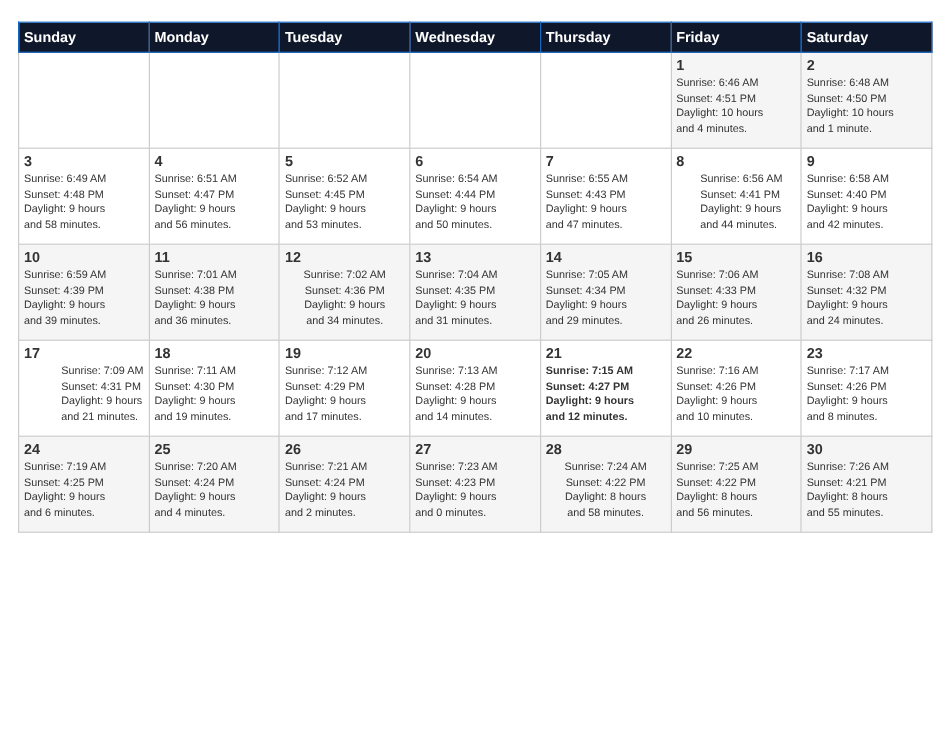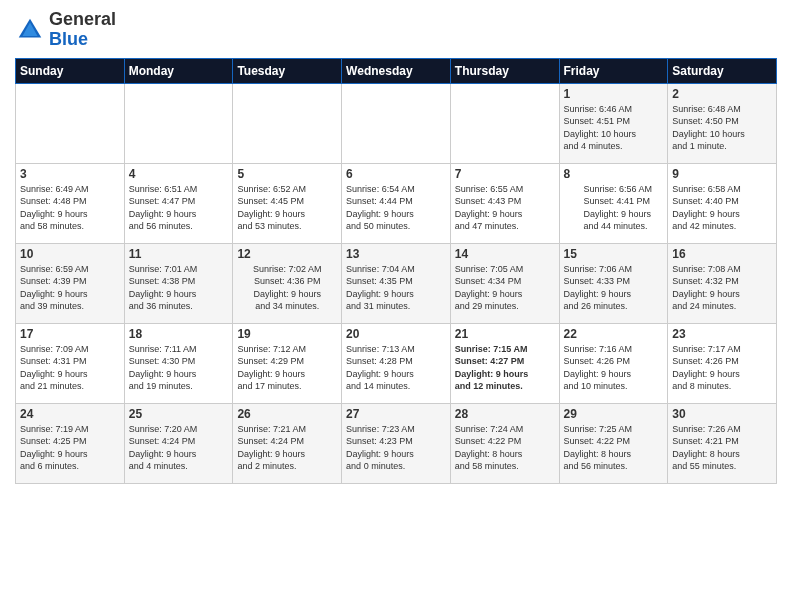--- a/index.html
+++ b/index.html
@@ -89,30 +89,20 @@
     }
     td.empty {
       background: #fff !important;
     }
   </style>
 </head>
 <body>
 
 <div class="container">
   <div class="header">
-    <div class="logo">
-      <svg class="logo-icon" viewBox="0 0 40 40">
-        <polygon points="20,5 35,30 5,30" fill="#1565c0"></polygon>
-        <polygon points="20,10 30,28 10,28" fill="#42a5f5" opacity="0.6"></polygon>
-      </svg>
-      <div class="logo-text">
-        <span class="logo-general">General</span><br>
-        <span class="logo-blue">Blue</span>
-      </div>
-    </div>
     <div class="title-block">
     </div>
   </div>
 
   <table>
     <thead>
       <tr>
       <th>Sunday</th>
           <th>Monday</th>
           <th>Tuesday</th>
@@ -242,21 +232,21 @@
             <span class="day-number">16</span>
             <div class="day-info" style="white-space: pre-line;">Sunrise: 7:08 AM
 Sunset: 4:32 PM
 Daylight: 9 hours
 and 24 minutes.</div>
           </td>
         </tr>
         <tr>
           <td>
             <span class="day-number">17</span>
-            <div class="day-info" style="white-space: pre-line;">Sunrise: 7:09 AM
+            <div class="day-info" style="white-space: pre-line; margin-left: 31px;">Sunrise: 7:09 AM
 Sunset: 4:31 PM
 Daylight: 9 hours
 and 21 minutes.</div>
           </td>
           <td>
             <span class="day-number">18</span>
             <div class="day-info" style="white-space: pre-line;">Sunrise: 7:11 AM
 Sunset: 4:30 PM
 Daylight: 9 hours
 and 19 minutes.</div>
@@ -321,21 +311,21 @@
           </td>
           <td>
             <span class="day-number">27</span>
             <div class="day-info" style="white-space: pre-line;">Sunrise: 7:23 AM
 Sunset: 4:23 PM
 Daylight: 9 hours
 and 0 minutes.</div>
           </td>
           <td>
             <span class="day-number">28</span>
-            <div class="day-info" style="white-space: pre-line;">Sunrise: 7:24 AM
+            <div class="day-info" style="white-space: pre-line; text-align: center;">Sunrise: 7:24 AM
 Sunset: 4:22 PM
 Daylight: 8 hours
 and 58 minutes.</div>
           </td>
           <td>
             <span class="day-number">29</span>
             <div class="day-info" style="white-space: pre-line;">Sunrise: 7:25 AM
 Sunset: 4:22 PM
 Daylight: 8 hours
 and 56 minutes.</div>

